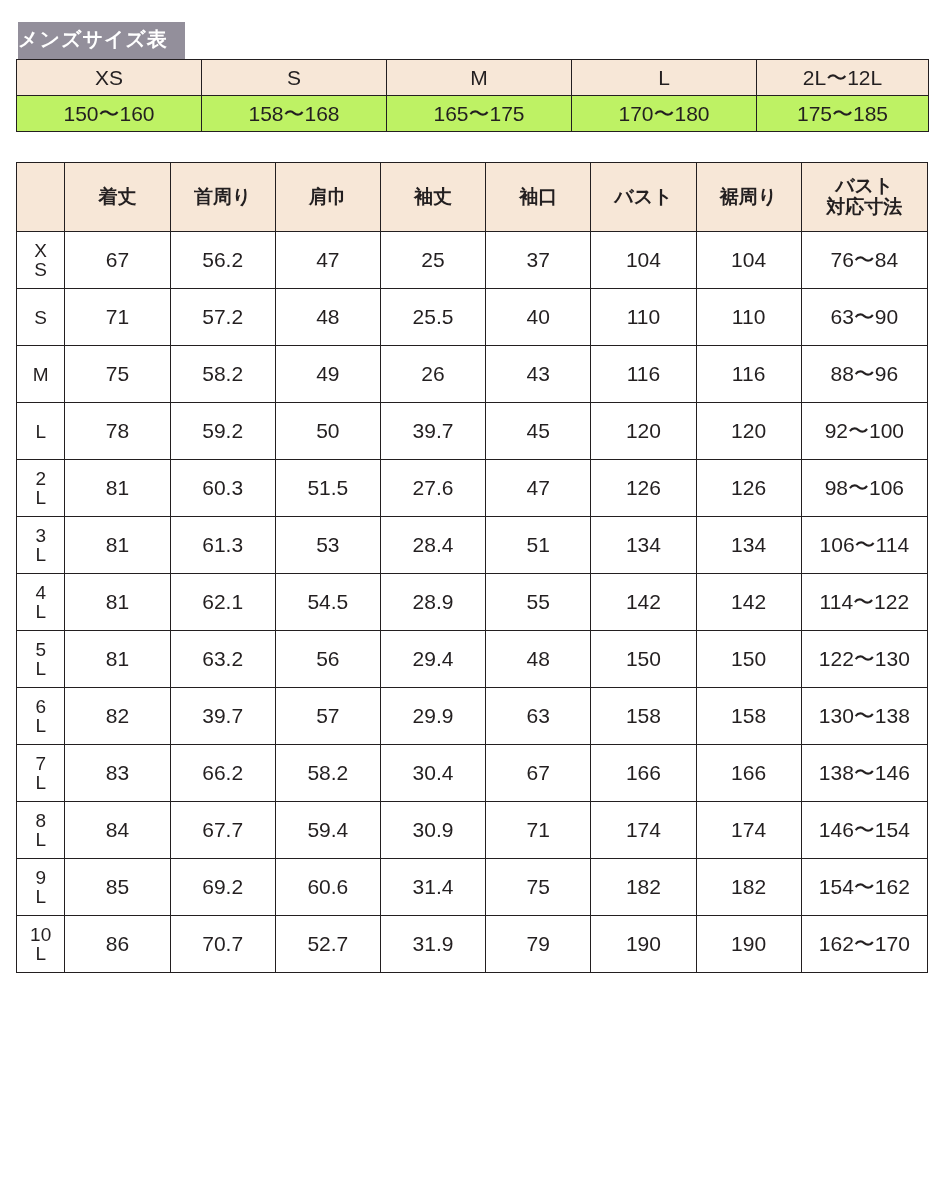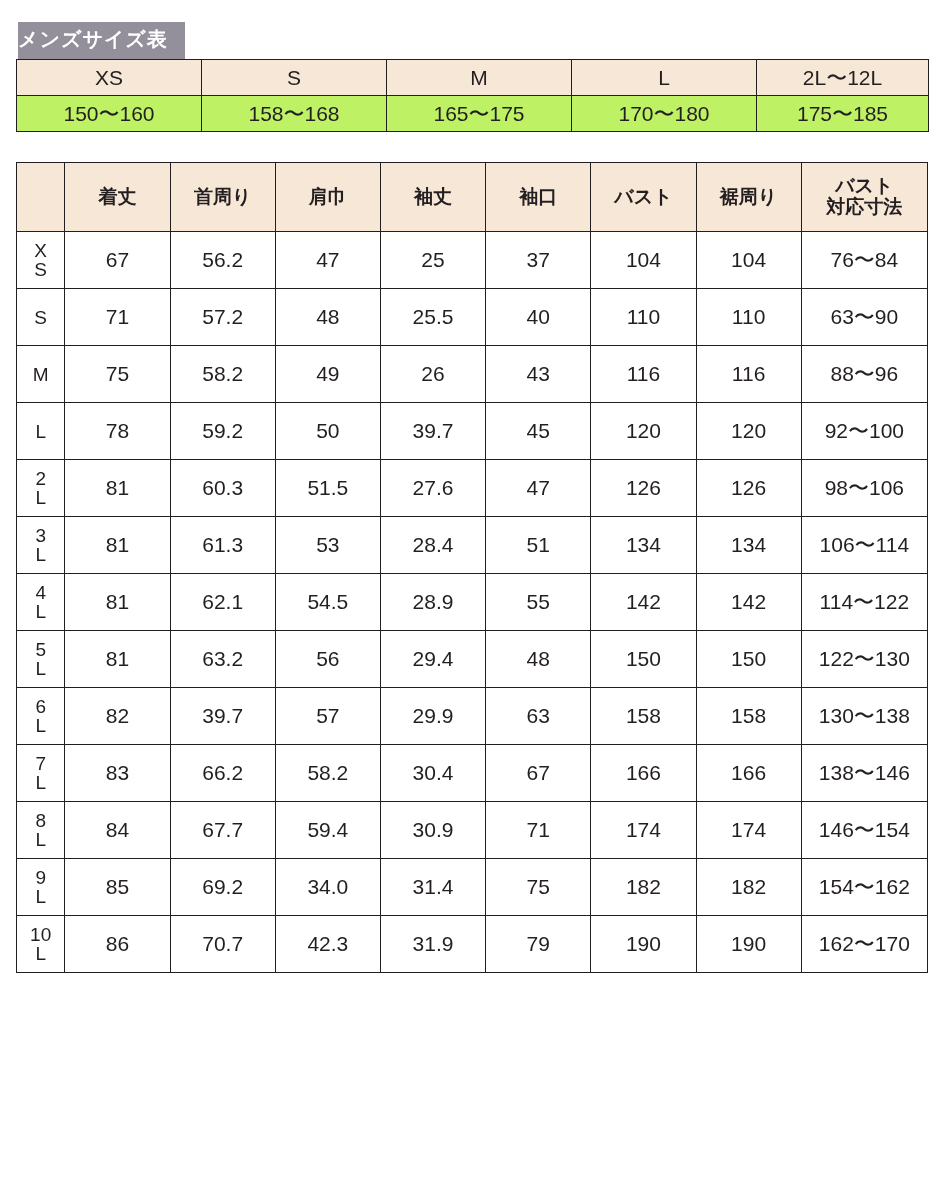--- a/index.html
+++ b/index.html
@@ -336,35 +336,35 @@
           <td>174</td>
           <td>146〜154</td>
         </tr>
         <tr>
           <th>
             <span class="stack">9</span>
             <span class="stack">L</span>
           </th>
           <td>85</td>
           <td>69.2</td>
-          <td>34.0</td>
+          <td>60.6</td>
           <td>31.4</td>
           <td>75</td>
           <td>182</td>
           <td>182</td>
           <td>154〜162</td>
         </tr>
         <tr>
           <th>
             <span class="stack">10</span>
             <span class="stack">L</span>
           </th>
           <td>86</td>
           <td>70.7</td>
-          <td>42.3</td>
+          <td>52.7</td>
           <td>31.9</td>
           <td>79</td>
           <td>190</td>
           <td>190</td>
           <td>162〜170</td>
         </tr>
       </tbody>
   </table>
 
 </div>

